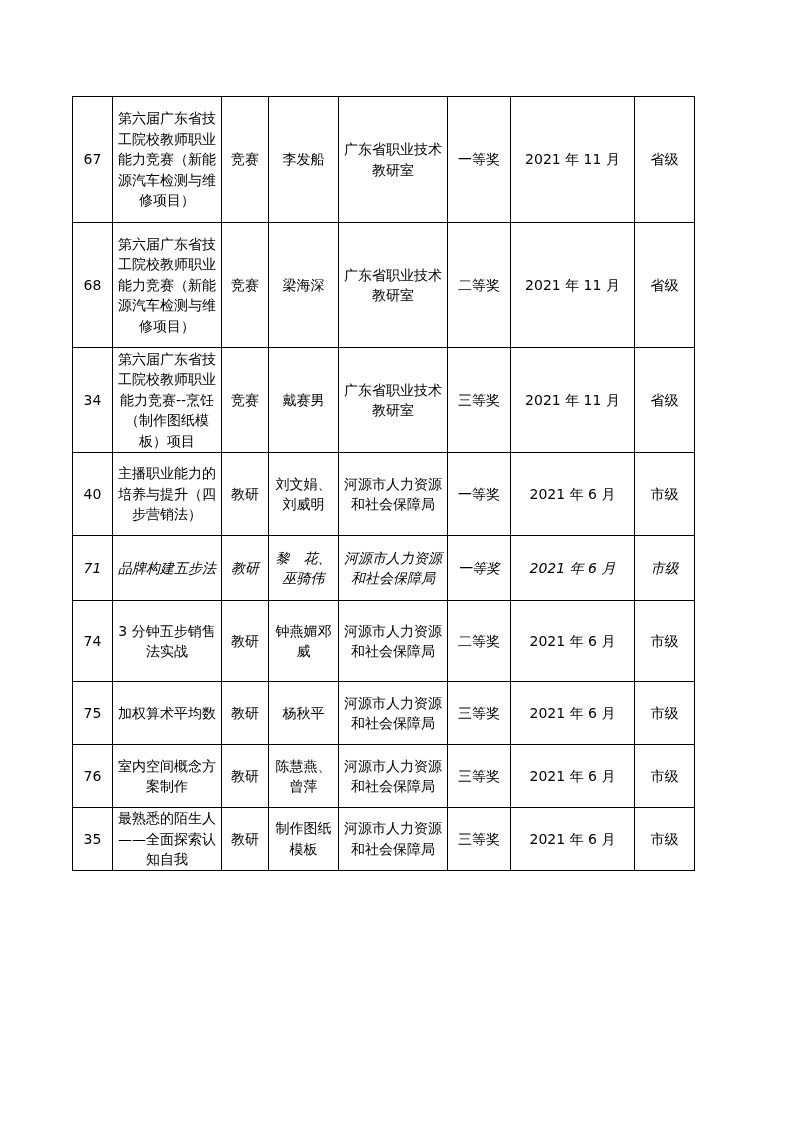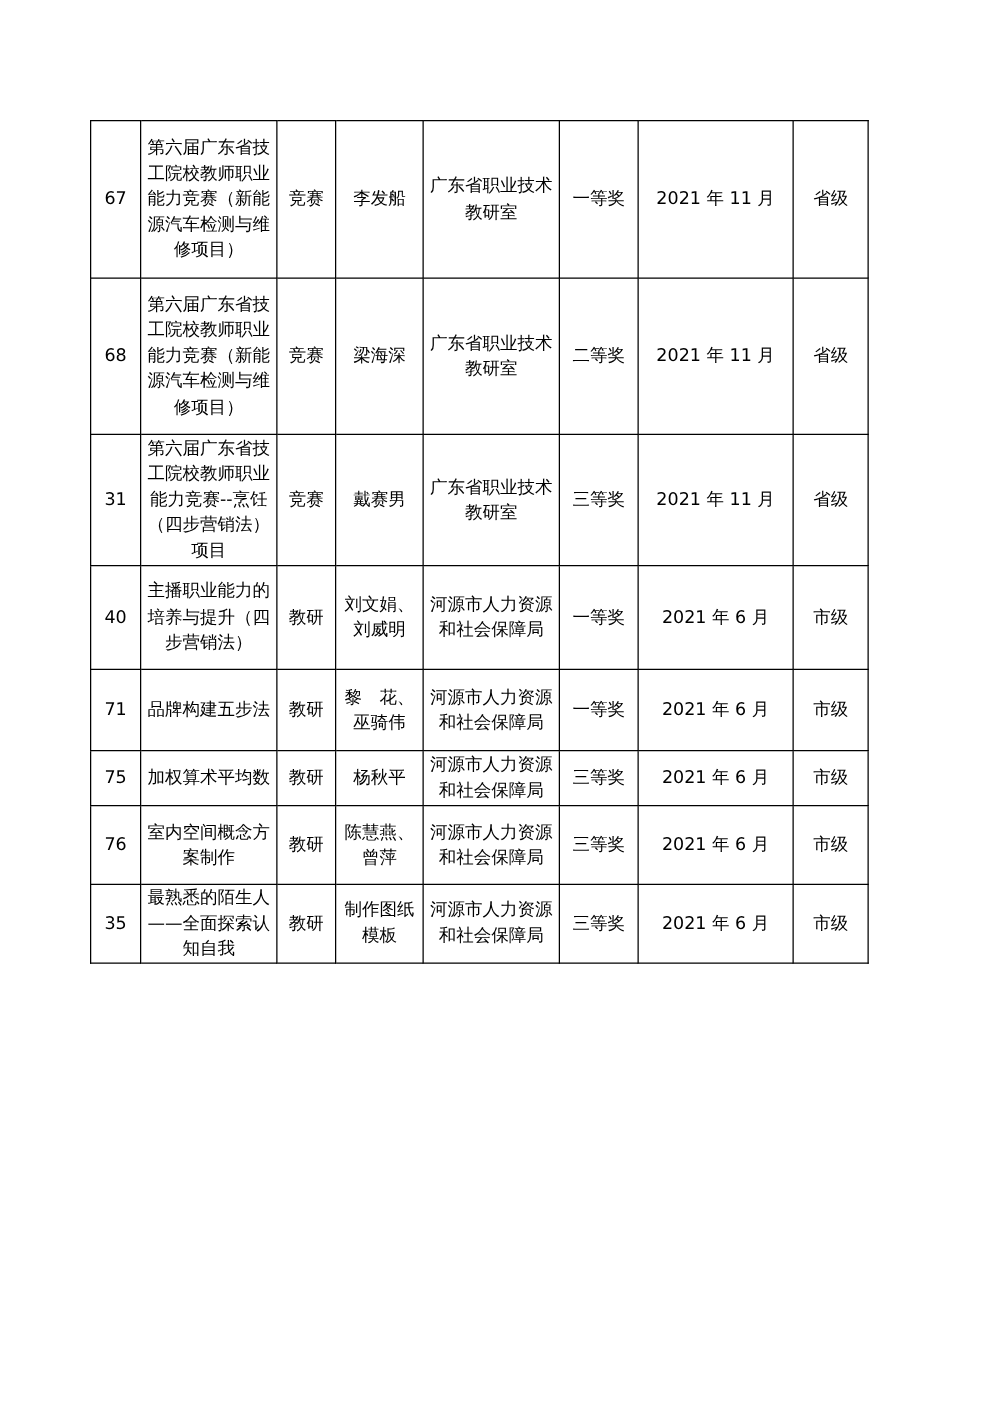--- a/index.html
+++ b/index.html
@@ -49,50 +49,60 @@
     <td class="c-no">68</td>
     <td class="c-title">第六届广东省技工院校教师职业能力竞赛（新能源汽车检测与维修项目）</td>
     <td class="c-cat">竞赛</td>
     <td class="c-people">梁海深</td>
     <td class="c-issuer">广东省职业技术教研室</td>
     <td class="c-award">二等奖</td>
     <td class="c-date">2021 年 11 月</td>
     <td class="c-level">省级</td>
   </tr>
       <tr style="height: 105px;">
-    <td class="c-no">31</td>
-    <td class="c-title">第六届广东省技工院校教师职业能力竞赛--烹饪（四步营销法）项目</td>
+    <td class="c-no">34</td>
+    <td class="c-title">第六届广东省技工院校教师职业能力竞赛--烹饪（制作图纸模板）项目</td>
     <td class="c-cat">竞赛</td>
     <td class="c-people">戴赛男</td>
     <td class="c-issuer">广东省职业技术教研室</td>
     <td class="c-award">三等奖</td>
     <td class="c-date">2021 年 11 月</td>
     <td class="c-level">省级</td>
   </tr>
       <tr style="height: 83px;">
     <td class="c-no">40</td>
     <td class="c-title">主播职业能力的培养与提升（四步营销法）</td>
     <td class="c-cat">教研</td>
     <td class="c-people">刘文娟、刘威明</td>
     <td class="c-issuer">河源市人力资源和社会保障局</td>
     <td class="c-award">一等奖</td>
     <td class="c-date">2021 年 6 月</td>
     <td class="c-level">市级</td>
   </tr>
-      <tr style="height: 65px;">
+      <tr style="height: 65px; font-style: italic;">
     <td class="c-no">71</td>
     <td class="c-title">品牌构建五步法</td>
     <td class="c-cat">教研</td>
     <td class="c-people">黎　花、巫骑伟</td>
     <td class="c-issuer">河源市人力资源和社会保障局</td>
     <td class="c-award">一等奖</td>
     <td class="c-date">2021 年 6 月</td>
     <td class="c-level">市级</td>
   </tr>
-      <tr style="height: 44px;">
+      <tr style="height: 81px;">
+    <td class="c-no">74</td>
+    <td class="c-title">3 分钟五步销售法实战</td>
+    <td class="c-cat">教研</td>
+    <td class="c-people">钟燕媚邓威</td>
+    <td class="c-issuer">河源市人力资源和社会保障局</td>
+    <td class="c-award">二等奖</td>
+    <td class="c-date">2021 年 6 月</td>
+    <td class="c-level">市级</td>
+  </tr>
+      <tr style="height: 63px;">
     <td class="c-no">75</td>
     <td class="c-title">加权算术平均数</td>
     <td class="c-cat">教研</td>
     <td class="c-people">杨秋平</td>
     <td class="c-issuer">河源市人力资源和社会保障局</td>
     <td class="c-award">三等奖</td>
     <td class="c-date">2021 年 6 月</td>
     <td class="c-level">市级</td>
   </tr>
       <tr style="height: 63px; padding-left: 23px;">

